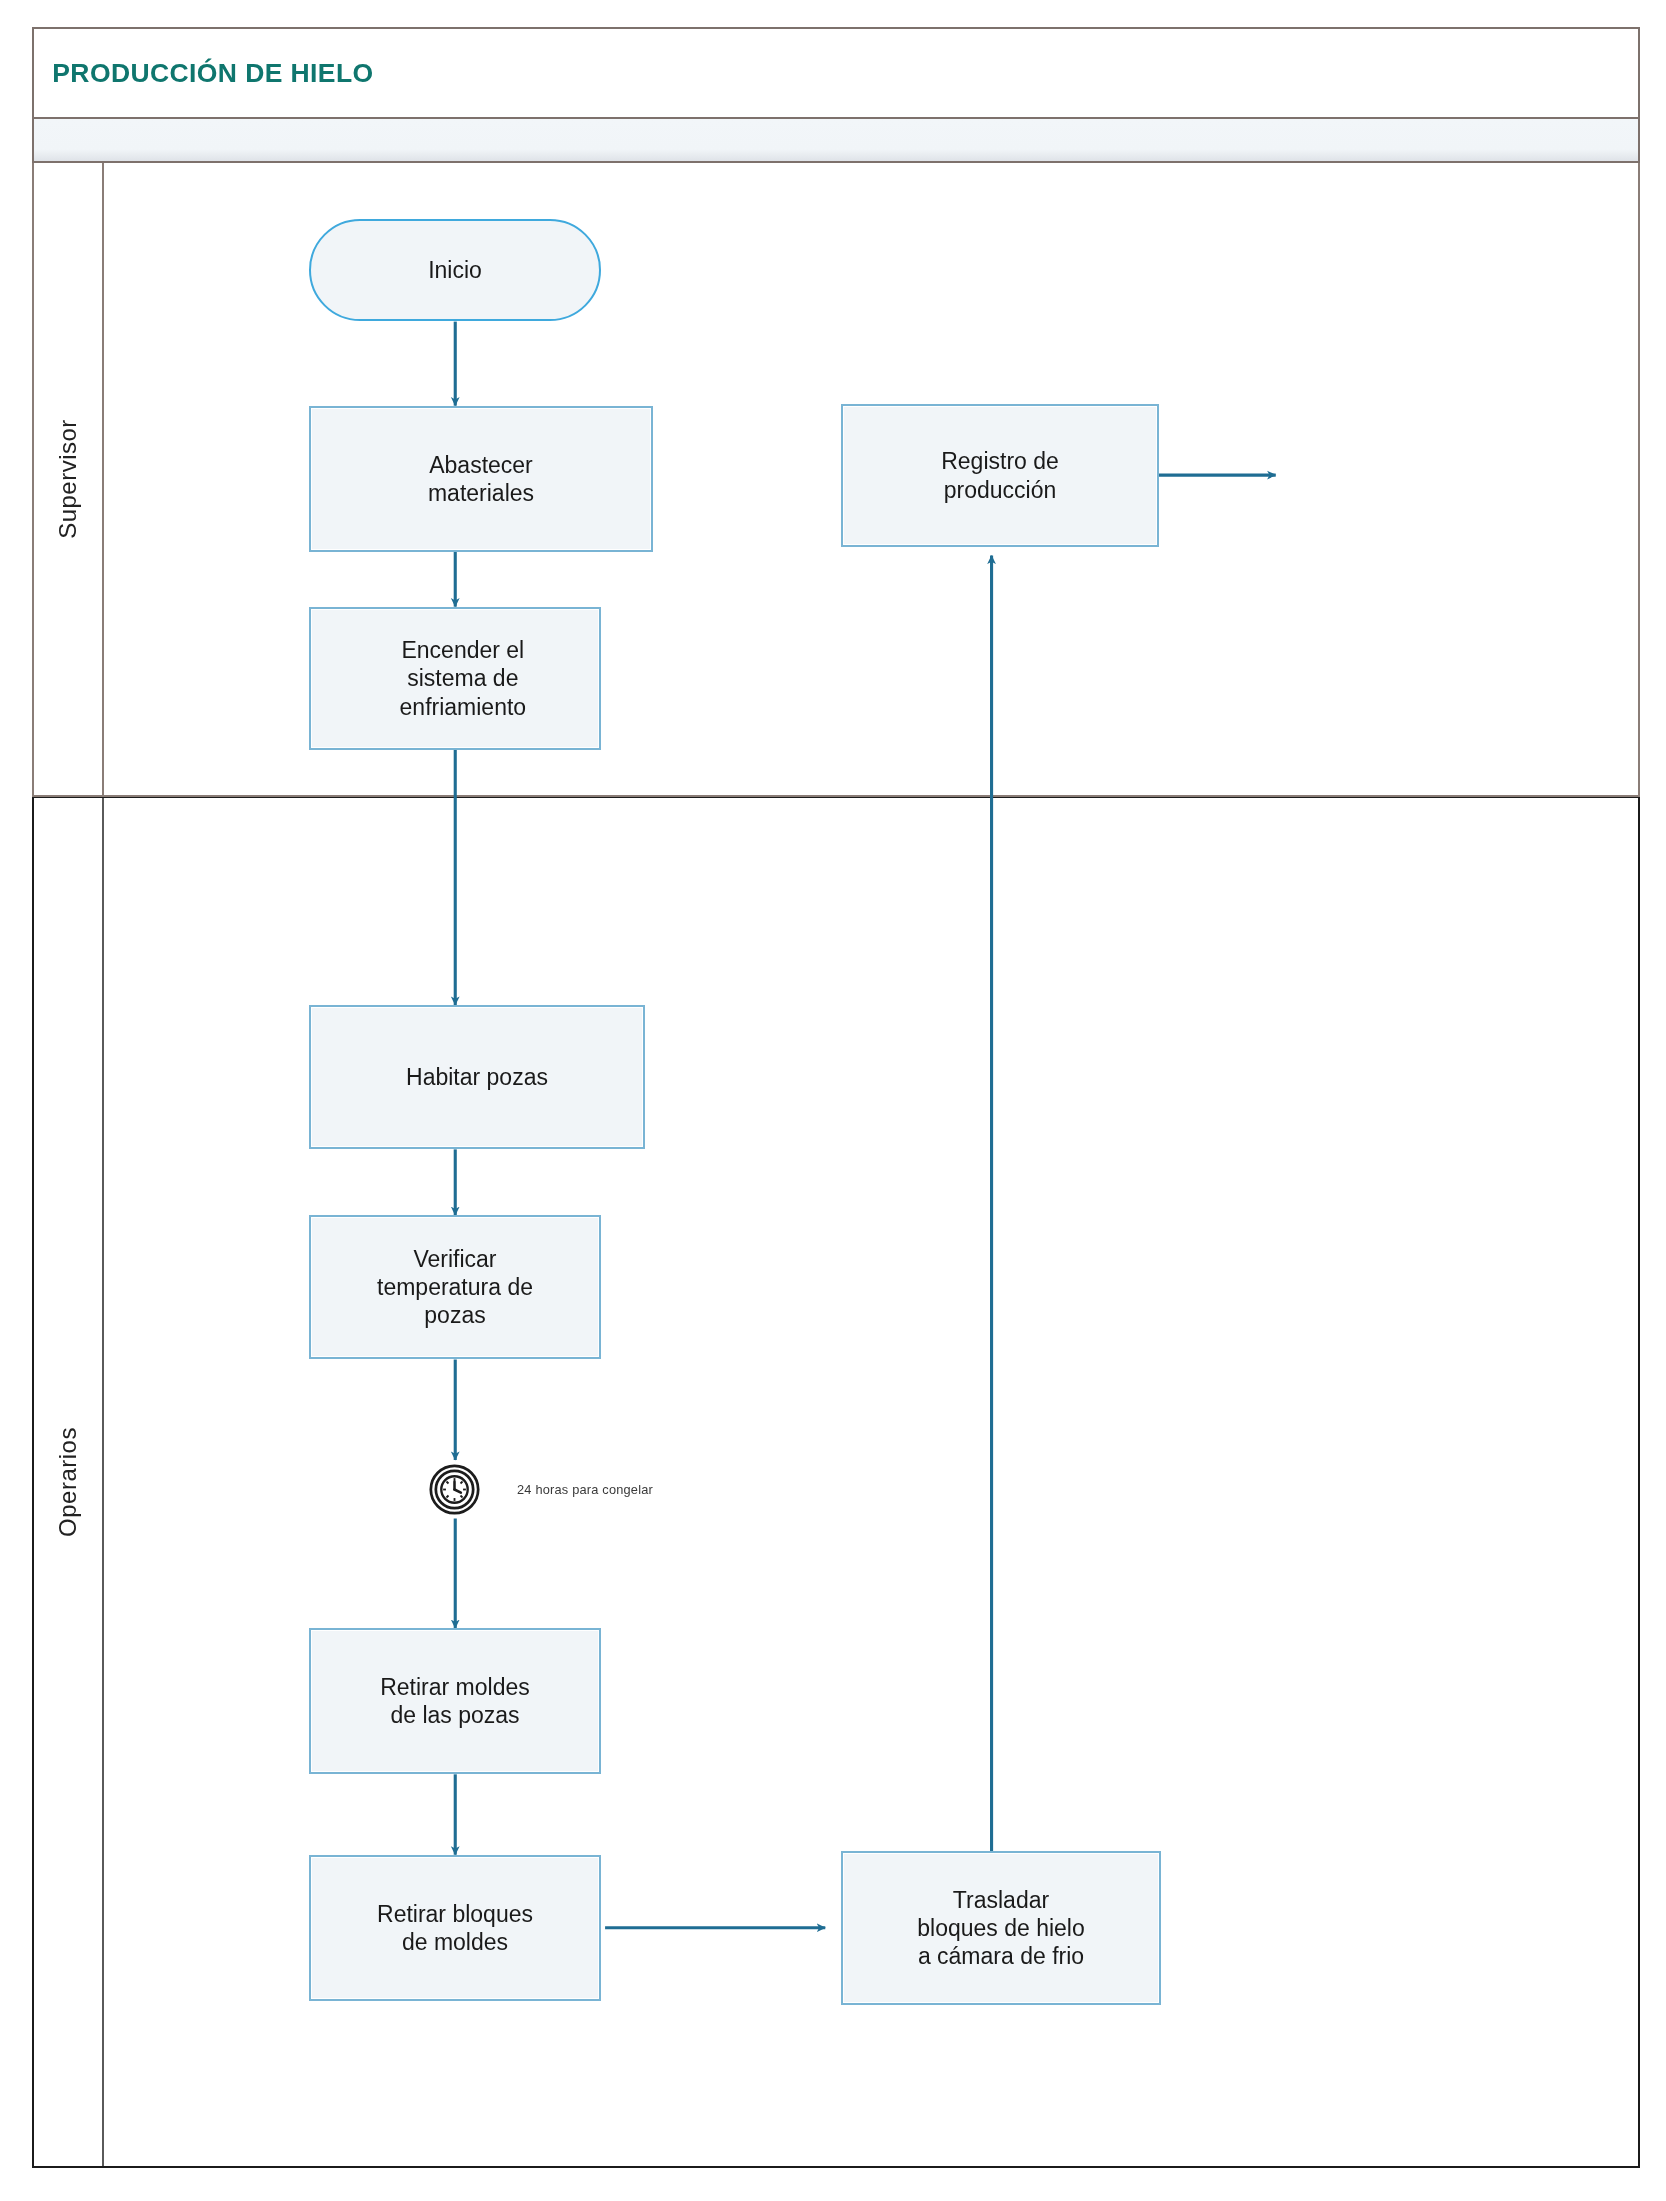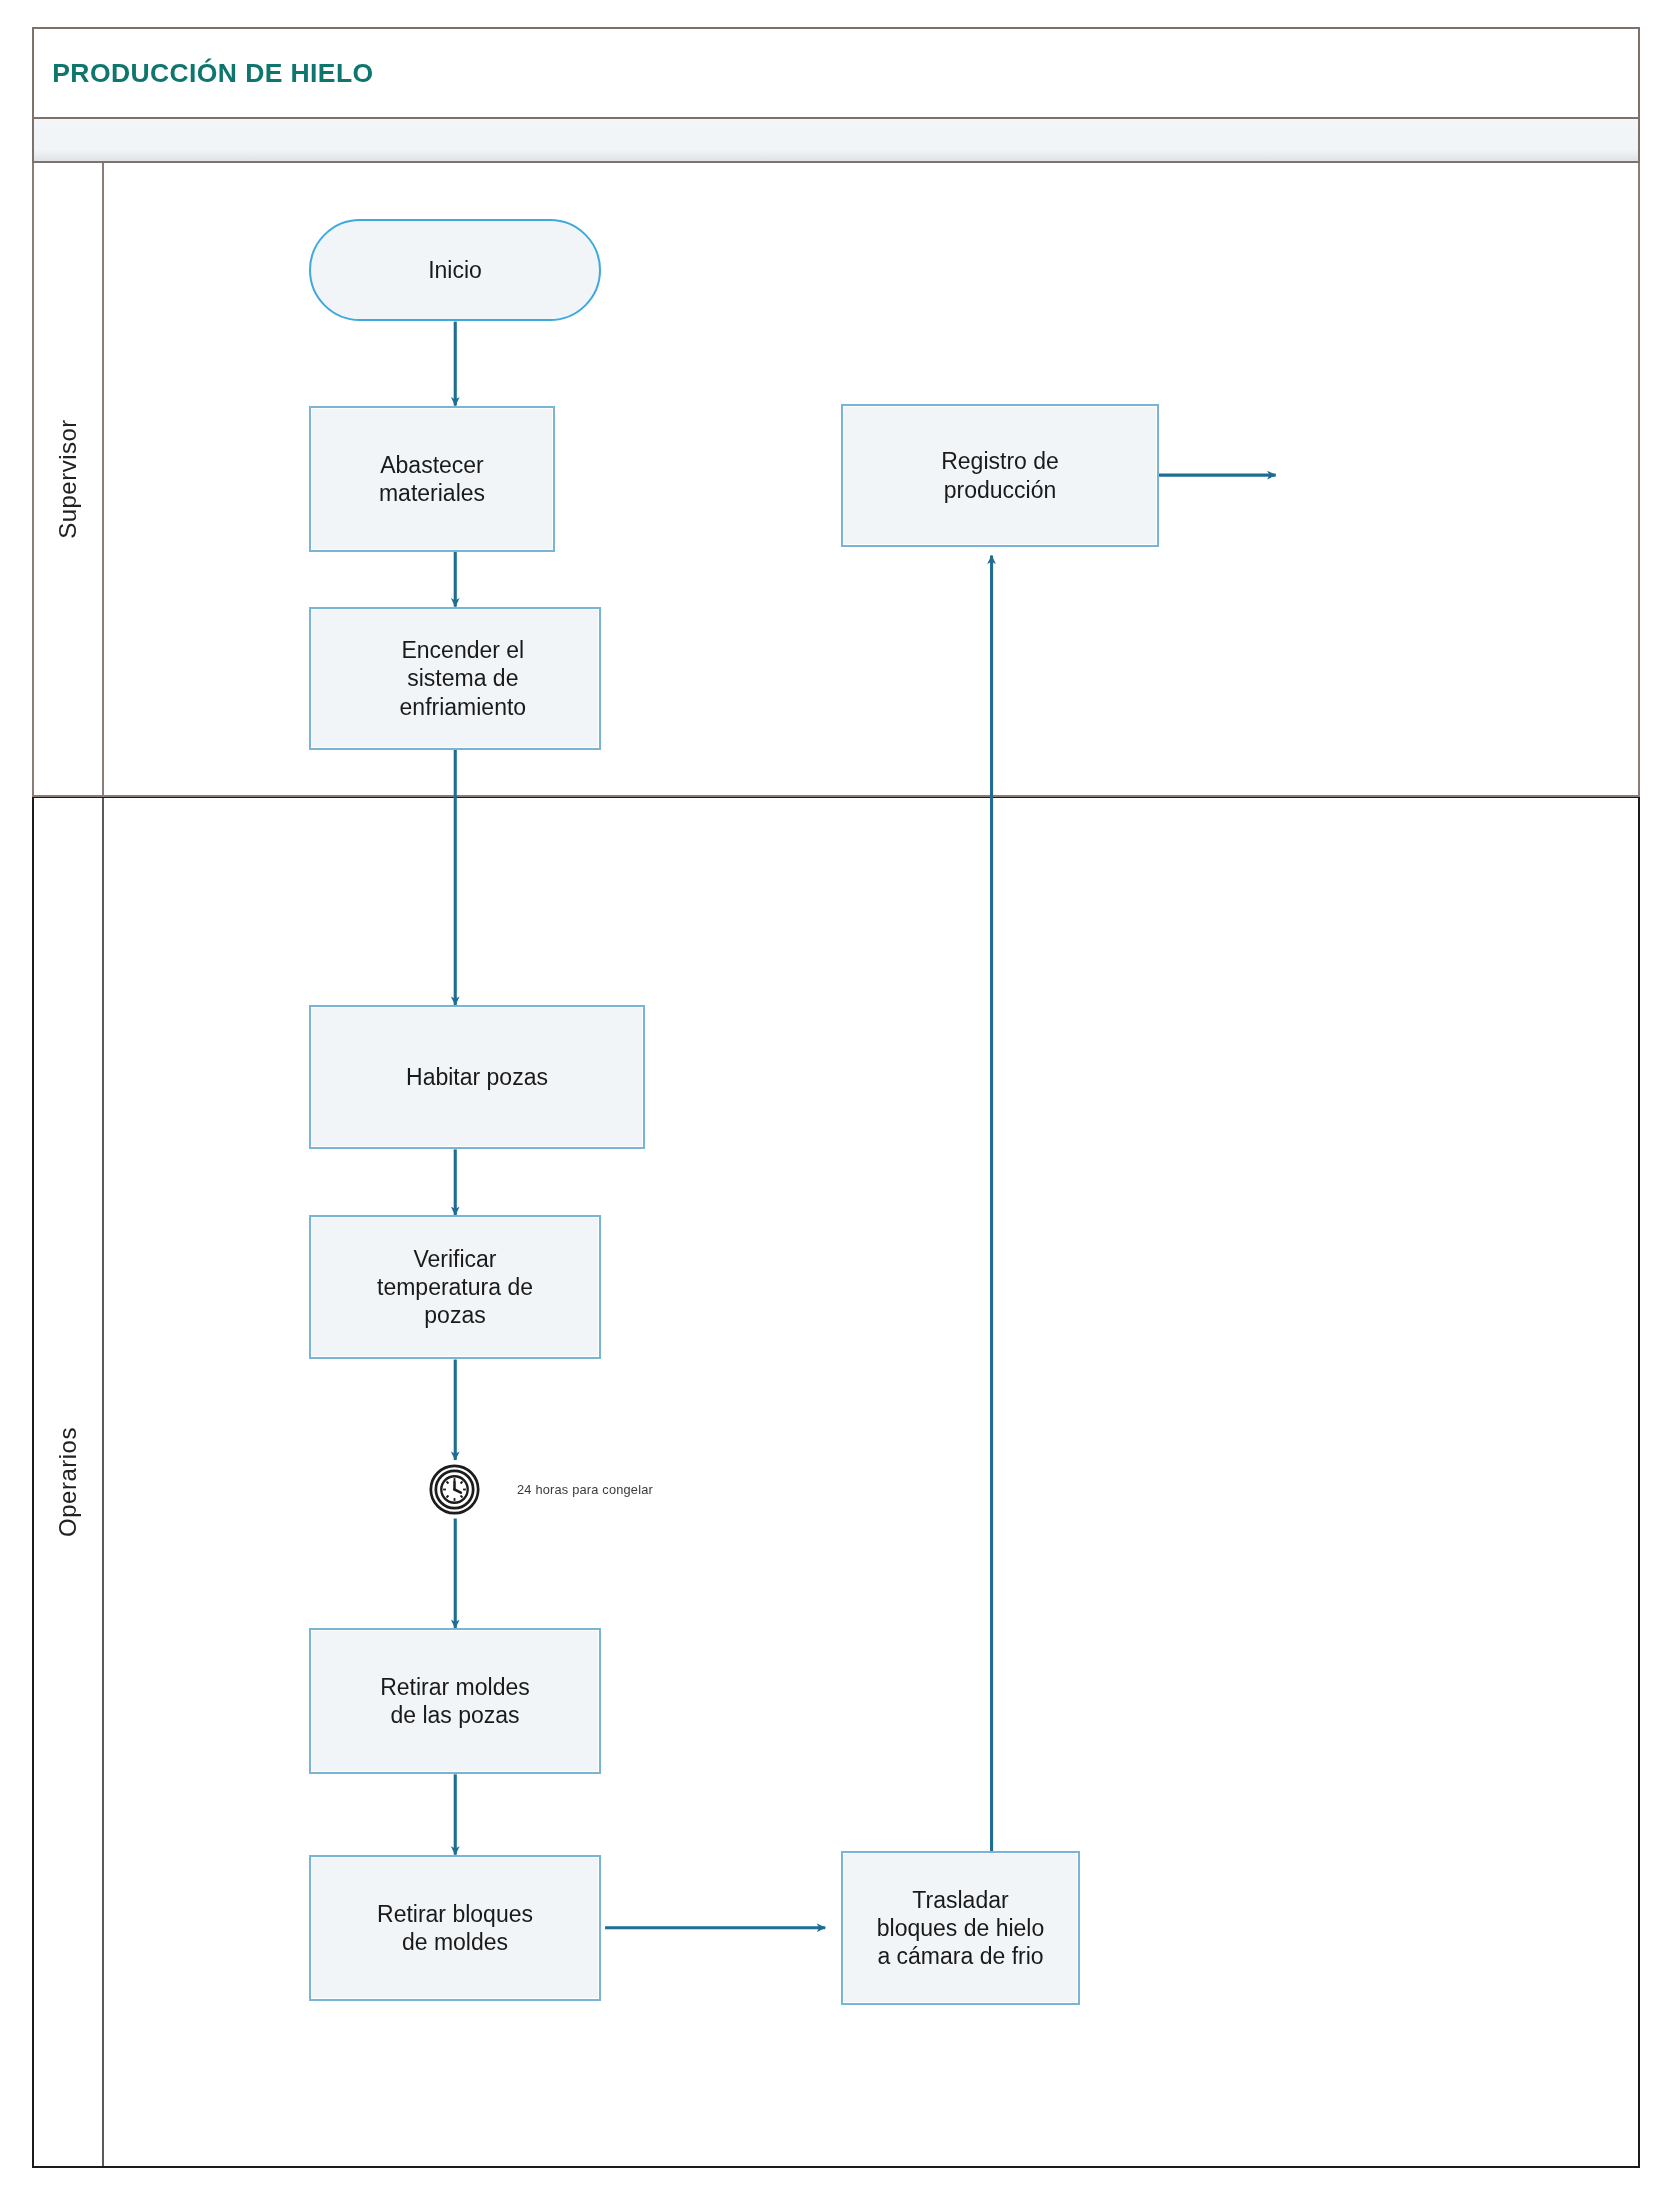--- a/index.html
+++ b/index.html
@@ -185,21 +185,21 @@
       <line x1="1085" y1="2026" x2="1085" y2="608" marker-end="url(#arw)"></line>
 
       <line x1="1240" y1="520" x2="1396" y2="520" marker-end="url(#arw)"></line>
     </g>
   </svg>
 
   <div class="node event" style="left:309px;top:219px;width:292px;height:102px;">
     <span>Inicio</span>
   </div>
 
-  <div class="node task" style="left:309px;top:406px;width:246px;height:146px;">
+  <div class="node task" style="left:309px;top:406px;width:344px;height:146px;">
     <div>
       <span>Abastecer</span>
       <span>materiales</span>
     </div>
   </div>
 
   <div class="node task" style="left:309px;top:607px;width:292px;height:143px;padding-left:23px;">
     <div>
       <span>Encender el</span>
       <span>sistema de</span>
@@ -258,21 +258,21 @@
     </div>
   </div>
 
   <div class="node task" style="left:309px;top:1855px;width:292px;height:146px;">
     <div>
       <span>Retirar bloques</span>
       <span>de moldes</span>
     </div>
   </div>
 
-  <div class="node task" style="left:841px;top:1851px;width:239px;height:154px;">
+  <div class="node task" style="left:841px;top:1851px;width:320px;height:154px;">
     <div>
       <span>Trasladar</span>
       <span>bloques de hielo</span>
       <span>a cámara de  frio</span>
     </div>
   </div>
 
 </div>
 
 

